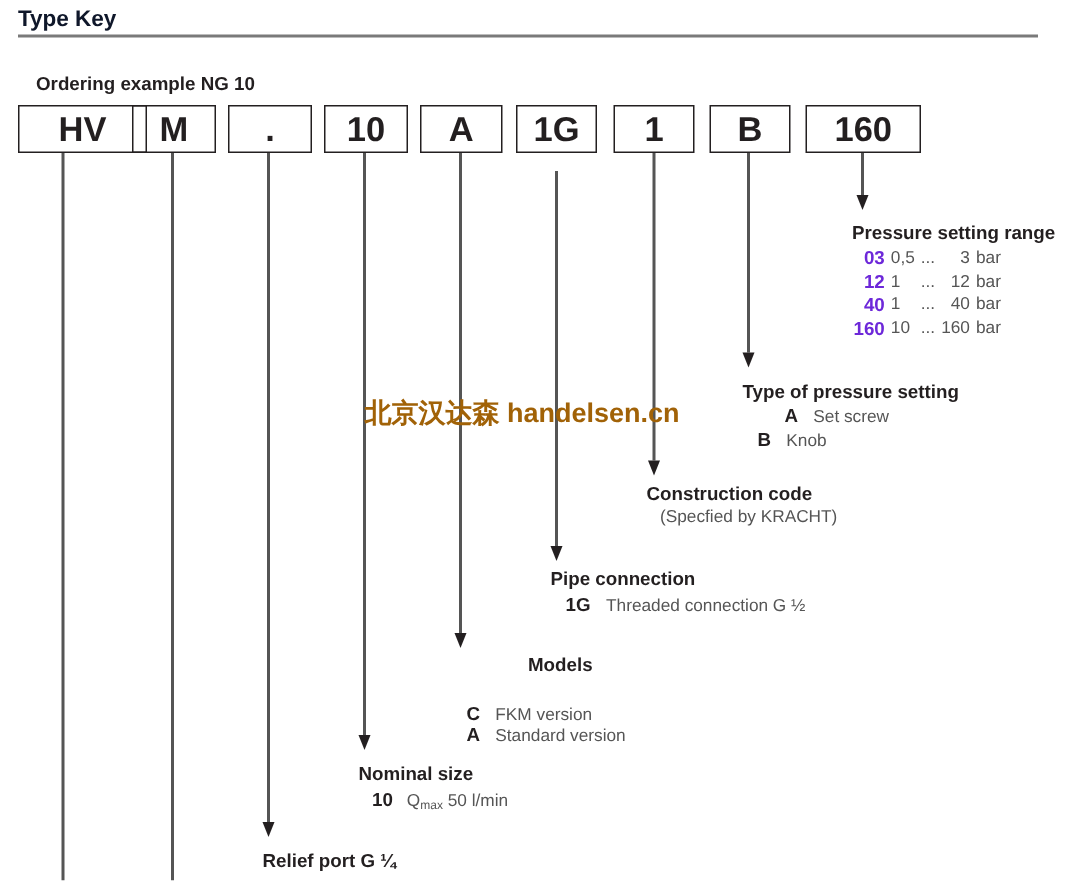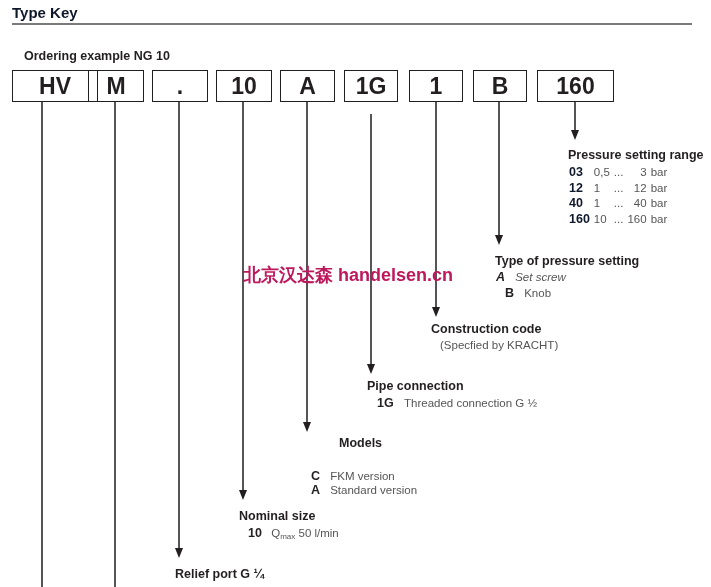--- a/index.html
+++ b/index.html
@@ -10,25 +10,25 @@
   .rule { left:12px; top:23px; width:680px; height:2px; background:#7a7a7a; }
   .subtitle { left:24px; top:49px; font-size:12.5px; font-weight:bold; }
   .box { position:absolute; top:70px; height:32px; border:1.5px solid #231f20; box-sizing:border-box;
          display:flex; align-items:center; justify-content:center; font-size:23px; font-weight:bold; }
   .vline { position:absolute; width:2px; background:#555; }
   .arrow { position:absolute; width:0; height:0; border-left:4px solid transparent;
            border-right:4px solid transparent; border-top:10px solid #231f20; }
   .hd { position:absolute; font-size:12.5px; font-weight:bold; white-space:nowrap; }
   .row { position:absolute; font-size:11.5px; white-space:nowrap; color:#555; }
   .row b { color:#231f20; font-size:12.5px; display:inline-block; }
-  .wm { left:243px; top:263px; font-size:18px; font-weight:bold; color:#be185d; white-space:nowrap; }
+  .wm { left:243px; top:263px; font-size:18px; font-weight:bold; color:#a16207; white-space:nowrap; }
   .sub { font-size:8px; vertical-align:-2px; }
   table.pr { position:absolute; left:565px; top:165px; border-collapse:collapse; font-size:11.5px; color:#555; }
   table.pr td { padding:0 0 0 4px; line-height:15.5px; }
-  table.pr td.c { font-weight:bold; color:#0f172a; font-size:12.5px; }
+  table.pr td.c { font-weight:bold; color:#6d28d9; font-size:12.5px; text-align:right; }
   table.pr td.r { text-align:right; }
 </style>
 </head>
 <body>
 
 <div class="abs title">Type Key</div>
 <div class="abs rule"></div>
 <div class="abs subtitle">Ordering example NG 10</div>
 
 <div class="box" style="left:12px;width:86px;">HV</div>
@@ -86,31 +86,31 @@
         <td class="c">160</td>
         <td>10</td>
         <td>...</td>
         <td class="r">160</td>
         <td>bar</td>
       </tr>
 </tbody>
   </table>
 
 <div class="hd" style="left:495px;top:254px;">Type of pressure setting</div>
-<div class="row" style="left:496px;top:270px;font-style:italic;"><b style="width:16px;">A</b> <span>Set screw</span></div>
+<div class="row" style="left:523px;top:270px;"><b style="width:16px;">A</b> <span>Set screw</span></div>
 <div class="row" style="left:505px;top:286px;"><b style="width:16px;">B</b> <span>Knob</span></div>
 
 <div class="abs wm">北京汉达森 handelsen.cn</div>
 
 <div class="hd" style="left:431px;top:322px;">Construction code</div>
 <div class="row" style="left:440px;top:339px;">(Specfied by KRACHT)</div>
 
 <div class="hd" style="left:367px;top:379px;">Pipe connection</div>
 <div class="row" style="left:377px;top:396px;"><b style="width:24px;">1G</b> <span>Threaded connection G ½</span></div>
 
-<div class="hd" style="left:303px;top:436px;padding-left:36px;">Models</div>
+<div class="hd" style="left:316px;top:436px;padding-left:36px;">Models</div>
 <div class="row" style="left:311px;top:453px;margin-top:30px;"><b style="width:16px;">A</b> <span>Standard version</span></div>
 <div class="row" style="left:311px;top:469px;"><b style="width:16px;">C</b> <span>FKM version</span></div>
 
 <div class="hd" style="left:239px;top:509px;">Nominal size</div>
 <div class="row" style="left:248px;top:526px;"><b style="width:20px;">10</b> <span>Q</span><span class="sub">max</span> <span>50 l/min</span></div>
 
 <div class="hd" style="left:175px;top:567px;">Relief port G ¼</div>
 
 </body></html>

